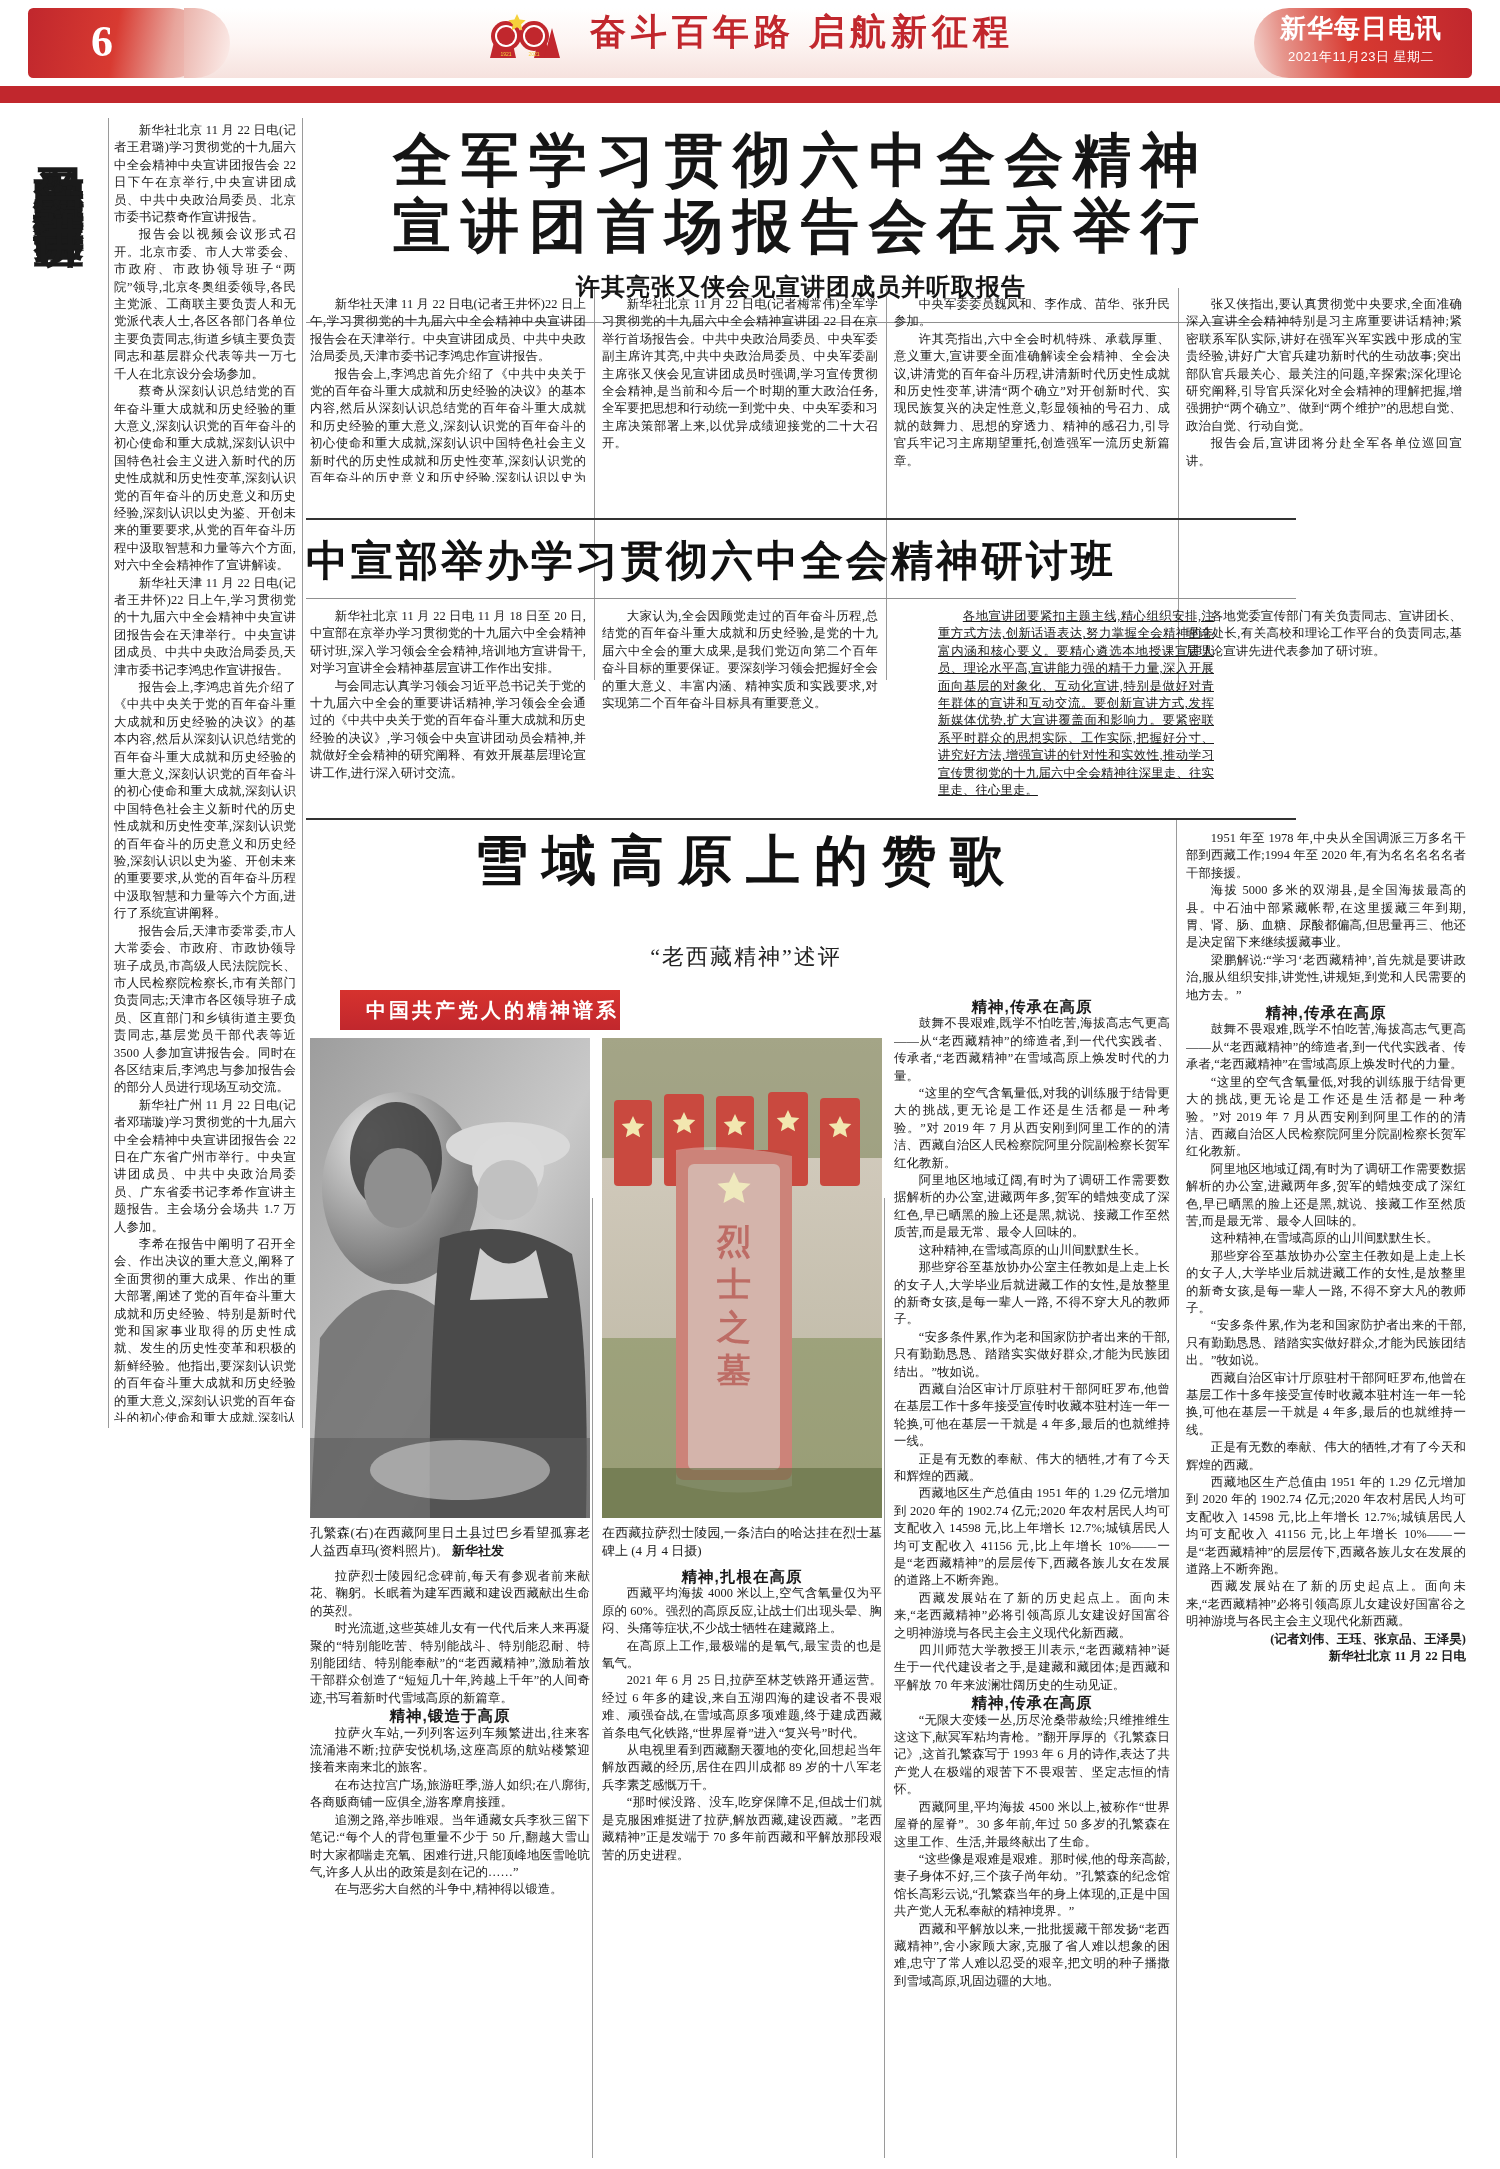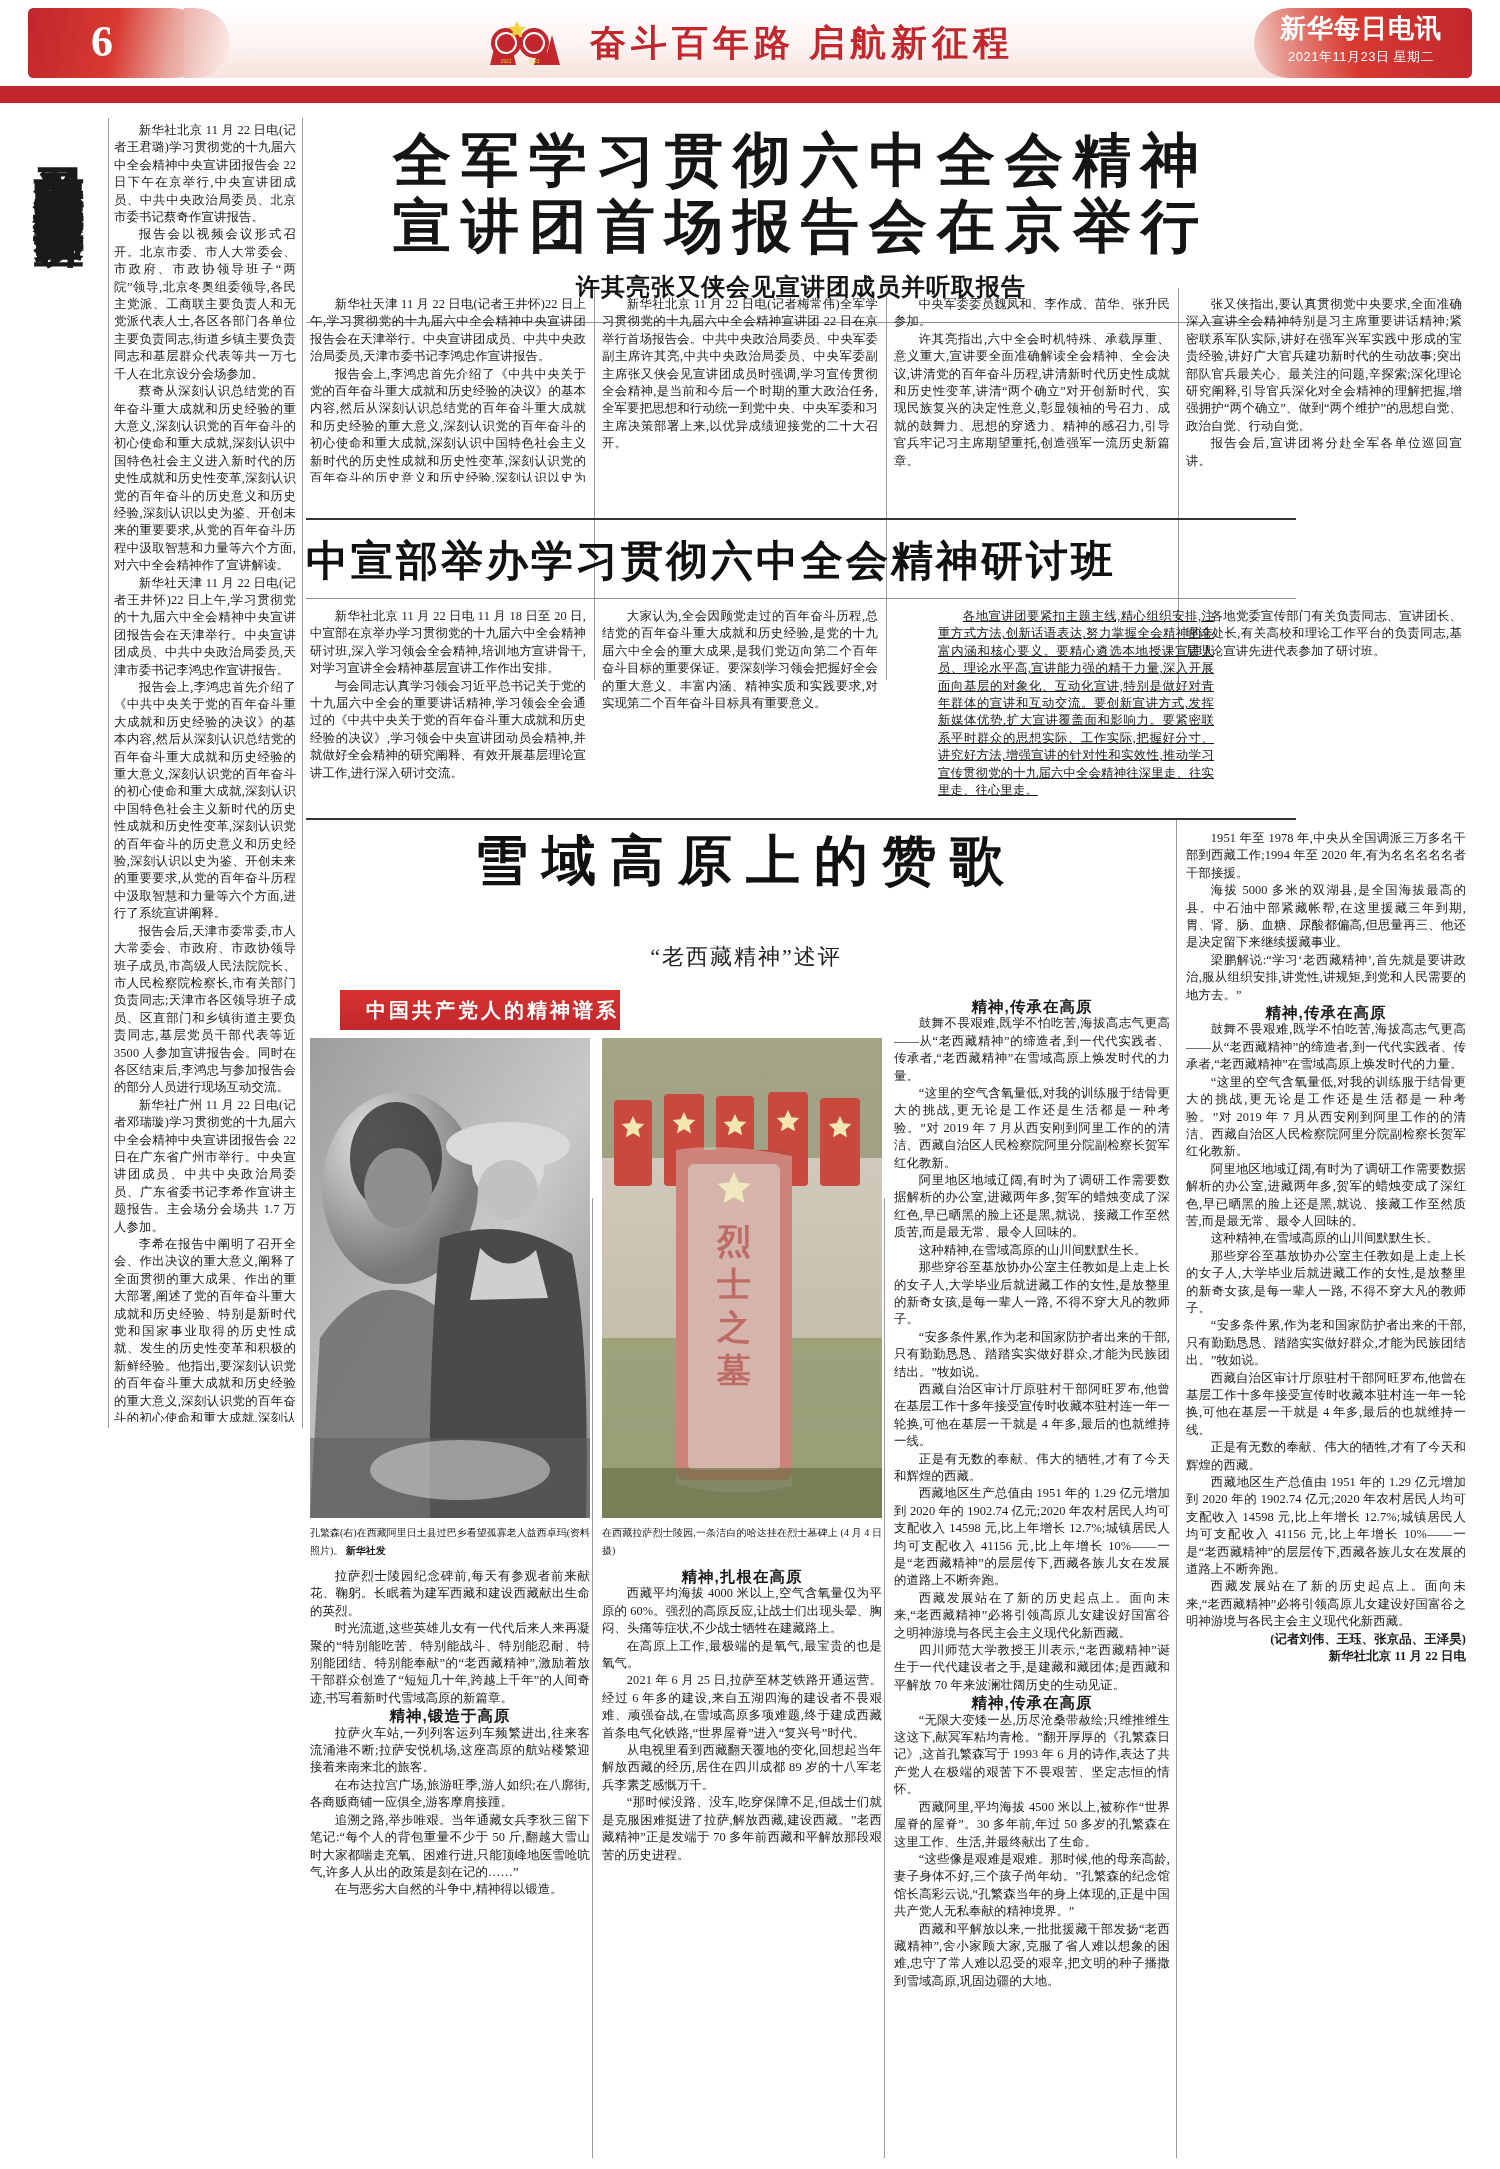--- a/index.html
+++ b/index.html
@@ -51,21 +51,21 @@
     font-size:26px; font-weight:700; letter-spacing:1px;
     font-family:"Liberation Serif",serif; line-height:30px;
     white-space:nowrap;
   }
   .brand-date{
     font-size:13px; margin-top:4px; letter-spacing:.5px;
     font-family:"Liberation Sans",sans-serif; white-space:nowrap;
   }
   .mh-center{
     position:absolute; left:260px; right:260px; top:8px; height:70px;
-    display:flex; align-items:center; justify-content:center; gap:26px;
+    display:flex; align-items:flex-start; justify-content:center; gap:26px;
   }
   .logo100{ position:relative; width:78px; height:56px; flex:0 0 78px; }
   .logo100 svg{ display:block; }
   .mh-slogan{
     color:#c1272d; font-size:36px; font-weight:700; letter-spacing:5px;
     font-family:"Liberation Serif",serif; white-space:nowrap;
   }
 
   
   .ribbon{
@@ -133,21 +133,21 @@
     background:linear-gradient(180deg,#d6322e,#c1272d);
     color:#fff; font-weight:700;
     font-family:"Liberation Serif",serif;
     display:flex; align-items:center;
     padding-left:26px; letter-spacing:3px;margin-left:30px;
   }
 
   
   .photo{ position:absolute; overflow:hidden; background:#b9b9b9; }
   .cap{
-    position:absolute; font-size:10px; line-height:18px;
+    position:absolute; font-size:13px; line-height:18px;
     font-family:"Liberation Serif",serif; color:#1a1a1a; text-align:justify;
   }
   .cap .src{ font-weight:700; font-family:"Liberation Sans",sans-serif; }
 
   .subhead{
     font-weight:700; font-size:15.5px; text-align:center;
     font-family:"Liberation Sans",sans-serif; letter-spacing:1px;
     margin:8px 0 5px 0; text-indent:0 !important;
   }
   .sign{ text-align:right; font-weight:700; text-indent:0 !important; }

